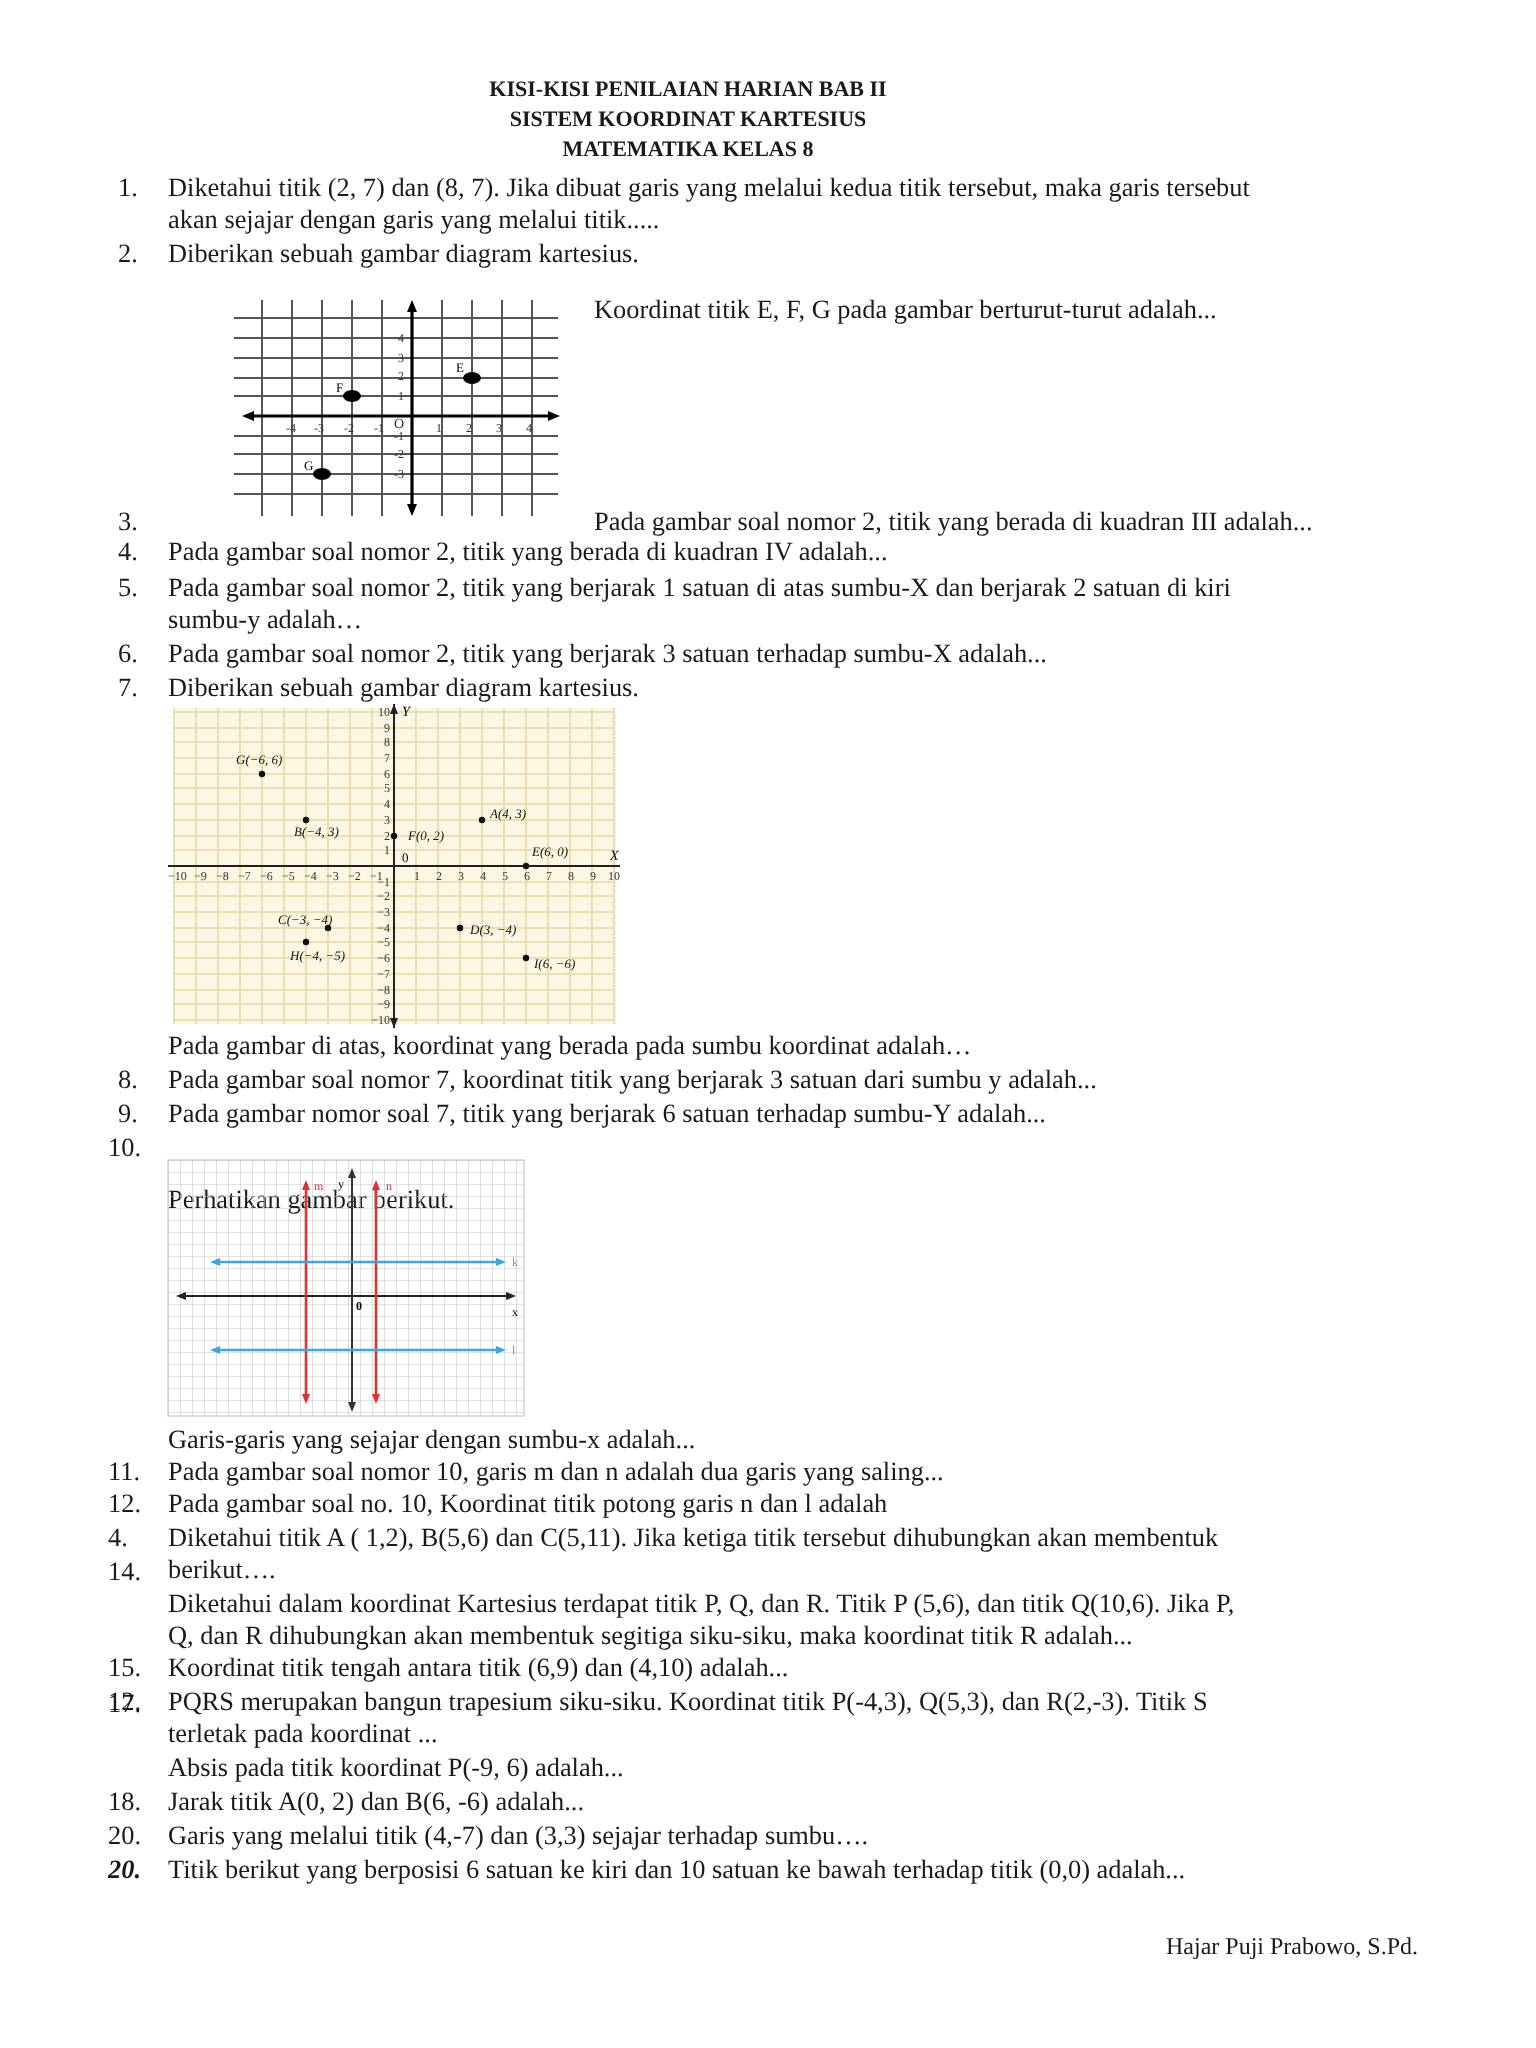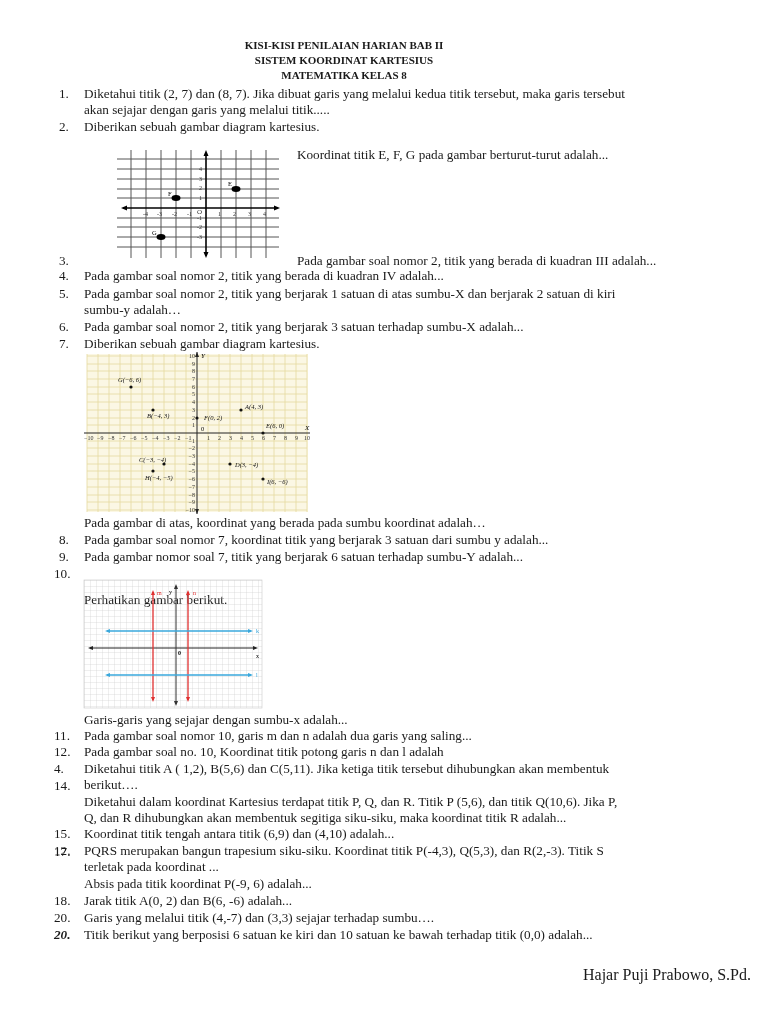--- a/index.html
+++ b/index.html
@@ -14,21 +14,21 @@
   }
   .line {
     position: absolute; white-space: nowrap; line-height: 15px;
   }
   .num { position: absolute; left: 59px; white-space: nowrap; line-height: 15px; }
   .num.wide { left: 54px; }
   .num.bold { font-weight: bold; font-style: italic; }
   .txt { position: absolute; left: 84px; white-space: nowrap; line-height: 15px; font-family: Liberation Serif, serif; }
   svg { position: absolute; overflow: visible; }
   svg text { font-family: "Liberation Serif", "DejaVu Serif", serif; }
-  .signature { position: absolute; left: 583px; top: 966px; font-size: 16px; white-space: nowrap; }
+  .signature { position: absolute; left: 583px; top: 966px; font-size: 12px; white-space: nowrap; }
 </style>
 </head>
 <body>
 
 <div class="title" style="top:38px">KISI-KISI PENILAIAN HARIAN BAB II</div>
 <div class="title" style="top:53px">SISTEM KOORDINAT KARTESIUS</div>
 <div class="title" style="top:68px">MATEMATIKA KELAS 8</div>
 
 <div>
   <span class="num" style="top:86px">1.</span>

